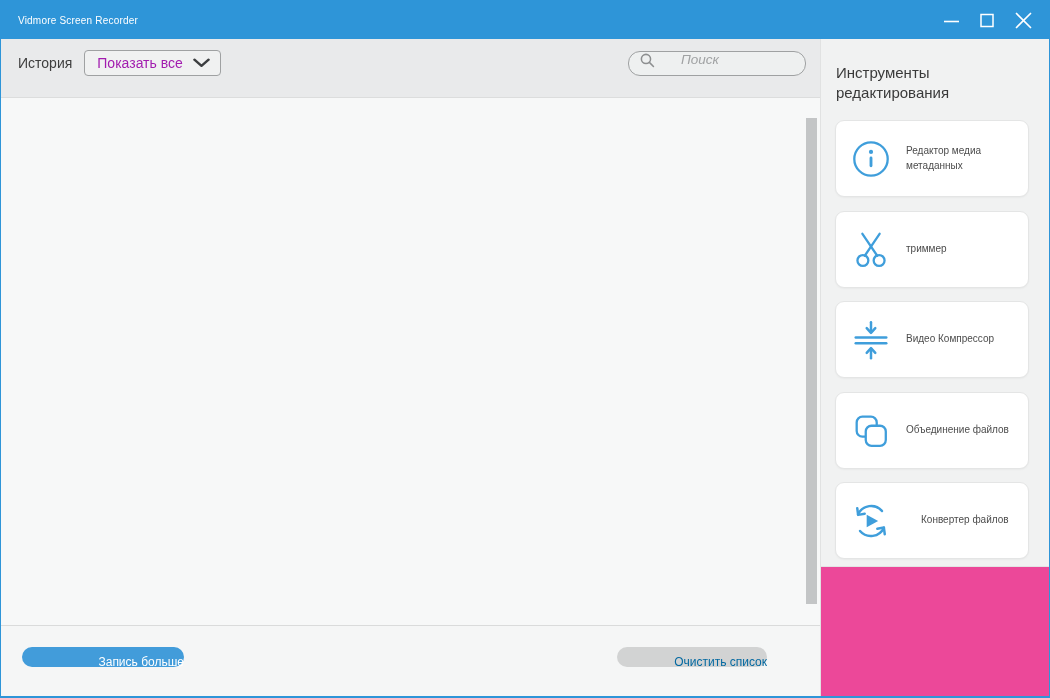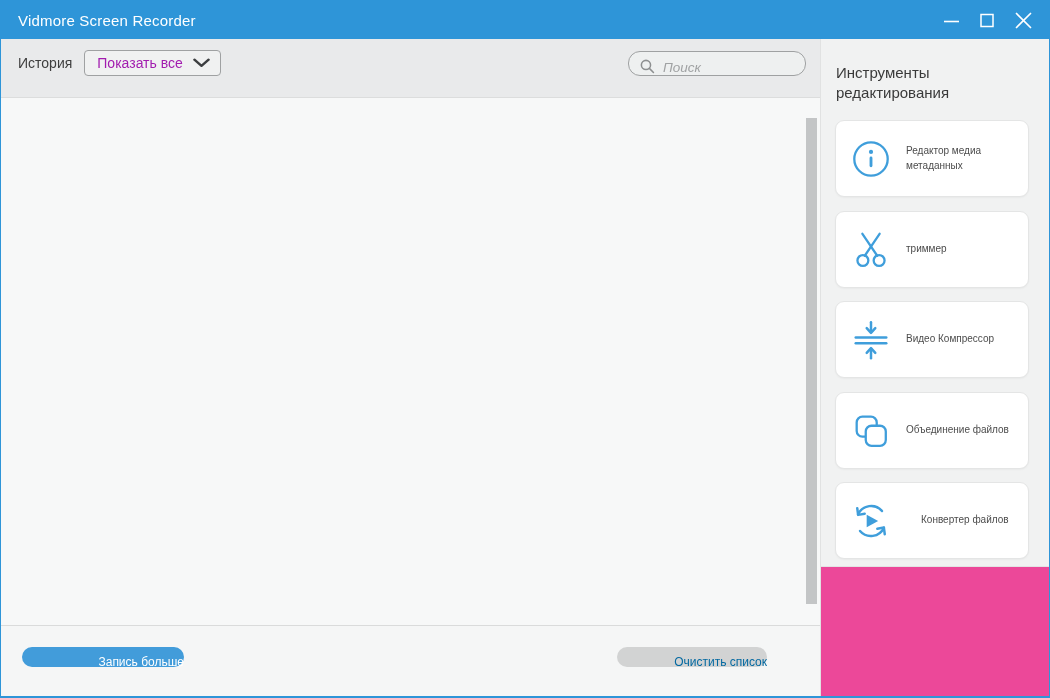--- a/index.html
+++ b/index.html
@@ -17,21 +17,21 @@
     overflow: hidden;
   }
 
   
   .titlebar {
     position: absolute; top: 0; left: 0; right: 0; height: 38px;
     background: #2e95d8;
     display: flex; align-items: center;
     padding-left: 17px;
   }
-  .titlebar .title { color: #ffffff; font-size: 15px; letter-spacing: 0.2px; }
+  .titlebar .title { color: #ffffff; font-size: 10px; letter-spacing: 0.2px; }
   .win-controls { margin-left: auto; display: flex; align-items: stretch; height: 100%; padding-right: 8px; }
   .win-btn {
     width: 36px; height: 38px;
     display: flex; align-items: center; justify-content: center;
     background: transparent; border: none; cursor: pointer; padding: 0;
   }
 
   
   .toolbar {
     position: absolute; top: 38px; left: 0; width: 819px; height: 59px;
@@ -49,22 +49,22 @@
     padding: 0 10px 0 12px;
     font-size: 14px; color: #a21caf;
     cursor: pointer;
   }
   .dropdown .chevron { margin-left: auto; display: flex; }
   .searchbox {
     margin-left: auto;
     width: 178px; height: 25px;
     border: 1.5px solid #9fa1a2; border-radius: 12px;
     background: #eef0f0;
-    display: flex; align-items: flex-end;
-    padding: 0 10px; gap: 7px;
+    display: flex; align-items: flex-start;
+    padding: 0 10px; gap: 25px;
   }
   .searchbox input {
     border: none; background: transparent; outline: none;
     font-size: 13.5px; font-style: italic; color: #555;
     width: 100%; font-family: inherit;
   }
   .searchbox input::placeholder { color: #a0a2a3; font-style: italic; }
 
   
   .main-list {

